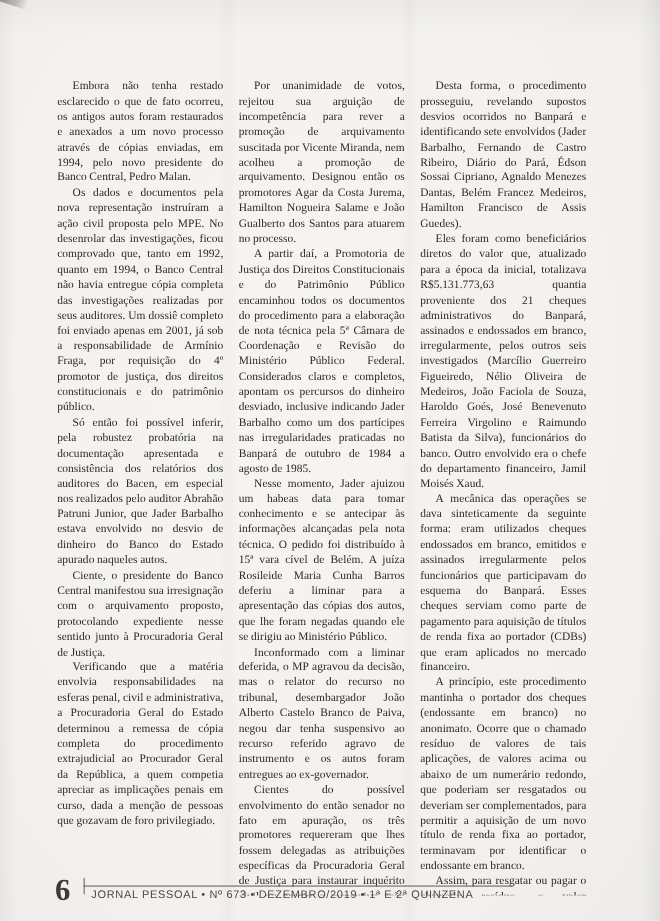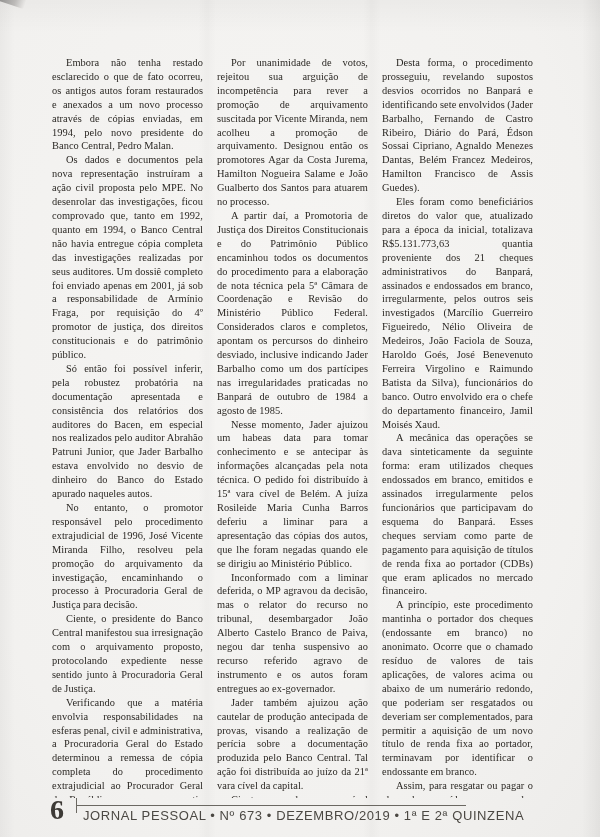--- a/index.html
+++ b/index.html
@@ -31,21 +31,21 @@
     width: 34px;
     height: 10px;
     background: linear-gradient(90deg, #6a6a6a, #b5b3b1 70%, rgba(0,0,0,0));
     transform: rotate(18deg);
     border-radius: 2px;
     opacity: 0.85;
   }
   .content {
     position: absolute;
     left: 52px;
-    top: 56px;
+    top: 72px;
     width: 481px;
     height: 742px;
     display: flex;
     gap: 14px;
     overflow: hidden;
   }
   .col {
     width: 151px;
     flex: 0 0 151px;
     overflow: hidden;
@@ -93,48 +93,46 @@
     top: 9px;
     width: 390px;
     height: 1px;
     background: #6b6862;
   }
   .footer-text {
     position: absolute;
     left: 33px;
     top: 12px;
     font-family: "Liberation Sans", sans-serif;
-    font-size: 13px;
+    font-size: 10px;
     letter-spacing: 0.6px;
     color: #4b4843;
     white-space: nowrap;
   }
 </style>
 </head>
 <body>
 
 <div class="page">
 
   <div class="corner-artifact"></div>
 
   <div class="content">
     <div class="col">
         <p class="para" lang="pt">Embora não tenha restado esclarecido o que de fato ocorreu, os antigos autos foram restaurados e anexados a um novo processo através de cópias enviadas, em 1994, pelo novo presidente do Banco Central, Pedro Malan.</p>
         <p class="para" lang="pt">Os dados e documentos pela nova representação instruíram a ação civil proposta pelo MPE. No desenrolar das investigações, ficou comprovado que, tanto em 1992, quanto em 1994, o Banco Central não havia entregue cópia completa das investigações realizadas por seus auditores. Um dossiê completo foi enviado apenas em 2001, já sob a responsabilidade de Armínio Fraga, por requisição do 4º promotor de justiça, dos direitos constitucionais e do patrimônio público.</p>
         <p class="para" lang="pt">Só então foi possível inferir, pela robustez probatória na documentação apresentada e consistência dos relatórios dos auditores do Bacen, em especial nos realizados pelo auditor Abrahão Patruni Junior, que Jader Barbalho estava envolvido no desvio de dinheiro do Banco do Estado apurado naqueles autos.</p>
-        <p class="para" lang="pt">No entanto, o promotor responsável pelo procedimento extrajudicial de 1996, José Vicente Miranda Filho, resolveu pela promoção do arquivamento da investigação, encaminhando o processo à Procuradoria Geral de Justiça para decisão.</p>
         <p class="para" lang="pt">Ciente, o presidente do Banco Central manifestou sua irresignação com o arquivamento proposto, protocolando expediente nesse sentido junto à Procuradoria Geral de Justiça.</p>
         <p class="para" lang="pt">Verificando que a matéria envolvia responsabilidades na esferas penal, civil e administrativa, a Procuradoria Geral do Estado determinou a remessa de cópia completa do procedimento extrajudicial ao Procurador Geral da República, a quem competia apreciar as implicações penais em curso, dada a menção de pessoas que gozavam de foro privilegiado.</p>
       </div>
     <div class="col">
         <p class="para" lang="pt">Por unanimidade de votos, rejeitou sua arguição de incompetência para rever a promoção de arquivamento suscitada por Vicente Miranda, nem acolheu a promoção de arquivamento. Designou então os promotores Agar da Costa Jurema, Hamilton Nogueira Salame e João Gualberto dos Santos para atuarem no processo.</p>
         <p class="para" lang="pt">A partir daí, a Promotoria de Justiça dos Direitos Constitucionais e do Patrimônio Público encaminhou todos os documentos do procedimento para a elaboração de nota técnica pela 5ª Câmara de Coordenação e Revisão do Ministério Público Federal. Considerados claros e completos, apontam os percursos do dinheiro desviado, inclusive indicando Jader Barbalho como um dos partícipes nas irregularidades praticadas no Banpará de outubro de 1984 a agosto de 1985.</p>
         <p class="para" lang="pt">Nesse momento, Jader ajuizou um habeas data para tomar conhecimento e se antecipar às informações alcançadas pela nota técnica. O pedido foi distribuído à 15ª vara cível de Belém. A juíza Rosileide Maria Cunha Barros deferiu a liminar para a apresentação das cópias dos autos, que lhe foram negadas quando ele se dirigiu ao Ministério Público.</p>
         <p class="para" lang="pt">Inconformado com a liminar deferida, o MP agravou da decisão, mas o relator do recurso no tribunal, desembargador João Alberto Castelo Branco de Paiva, negou dar tenha suspensivo ao recurso referido agravo de instrumento e os autos foram entregues ao ex-governador.</p>
-        <p class="para" lang="pt">Jader também ajuizou ação cautelar de produção antecipada de provas, visando a realização de perícia sobre a documentação produzida pelo Banco Central. Tal ação foi distribuída ao juízo da 21ª vara cível da capital.</p>
         <p class="para" lang="pt">Cientes do possível envolvimento do então senador no fato em apuração, os três promotores requereram que lhes fossem delegadas as atribuições específicas da Procuradoria Geral de Justiça para instaurar inquérito civil ou propor a respectiva ação civil pública, quando a autoridade reclamada for chefe de poder na esfera federal. A autorização foi concedida.</p>
       </div>
     <div class="col">
         <p class="para" lang="pt">Desta forma, o procedimento prosseguiu, revelando supostos desvios ocorridos no Banpará e identificando sete envolvidos (Jader Barbalho, Fernando de Castro Ribeiro, Diário do Pará, Édson Sossai Cipriano, Agnaldo Menezes Dantas, Belém Francez Medeiros, Hamilton Francisco de Assis Guedes).</p>
         <p class="para" lang="pt">Eles foram como beneficiários diretos do valor que, atualizado para a época da inicial, totalizava R$5.131.773,63 quantia proveniente dos 21 cheques administrativos do Banpará, assinados e endossados em branco, irregularmente, pelos outros seis investigados (Marcílio Guerreiro Figueiredo, Nélio Oliveira de Medeiros, João Faciola de Souza, Haroldo Goés, José Benevenuto Ferreira Virgolino e Raimundo Batista da Silva), funcionários do banco. Outro envolvido era o chefe do departamento financeiro, Jamil Moisés Xaud.</p>
         <p class="para" lang="pt">A mecânica das operações se dava sinteticamente da seguinte forma: eram utilizados cheques endossados em branco, emitidos e assinados irregularmente pelos funcionários que participavam do esquema do Banpará. Esses cheques serviam como parte de pagamento para aquisição de títulos de renda fixa ao portador (CDBs) que eram aplicados no mercado financeiro.</p>
         <p class="para" lang="pt">A princípio, este procedimento mantinha o portador dos cheques (endossante em branco) no anonimato. Ocorre que o chamado resíduo de valores de tais aplicações, de valores acima ou abaixo de um numerário redondo, que poderiam ser resgatados ou deveriam ser complementados, para permitir a aquisição de um novo título de renda fixa ao portador, terminavam por identificar o endossante em branco.</p>
         <p class="para" lang="pt">Assim, para resgatar ou pagar o chamado resíduo, o valor respectivo era depositado ou sacado da conta do real titular da operação, permitindo identificar o real titular da operação, que eram Jader Barbalho, Fernando Ribeiro, jornal Diário do Pará, Édson Cipriano, Agnaldo Menezes Dantas, João Francez Medeiros e Hamilton Guedes.</p>
       </div>
   </div>

